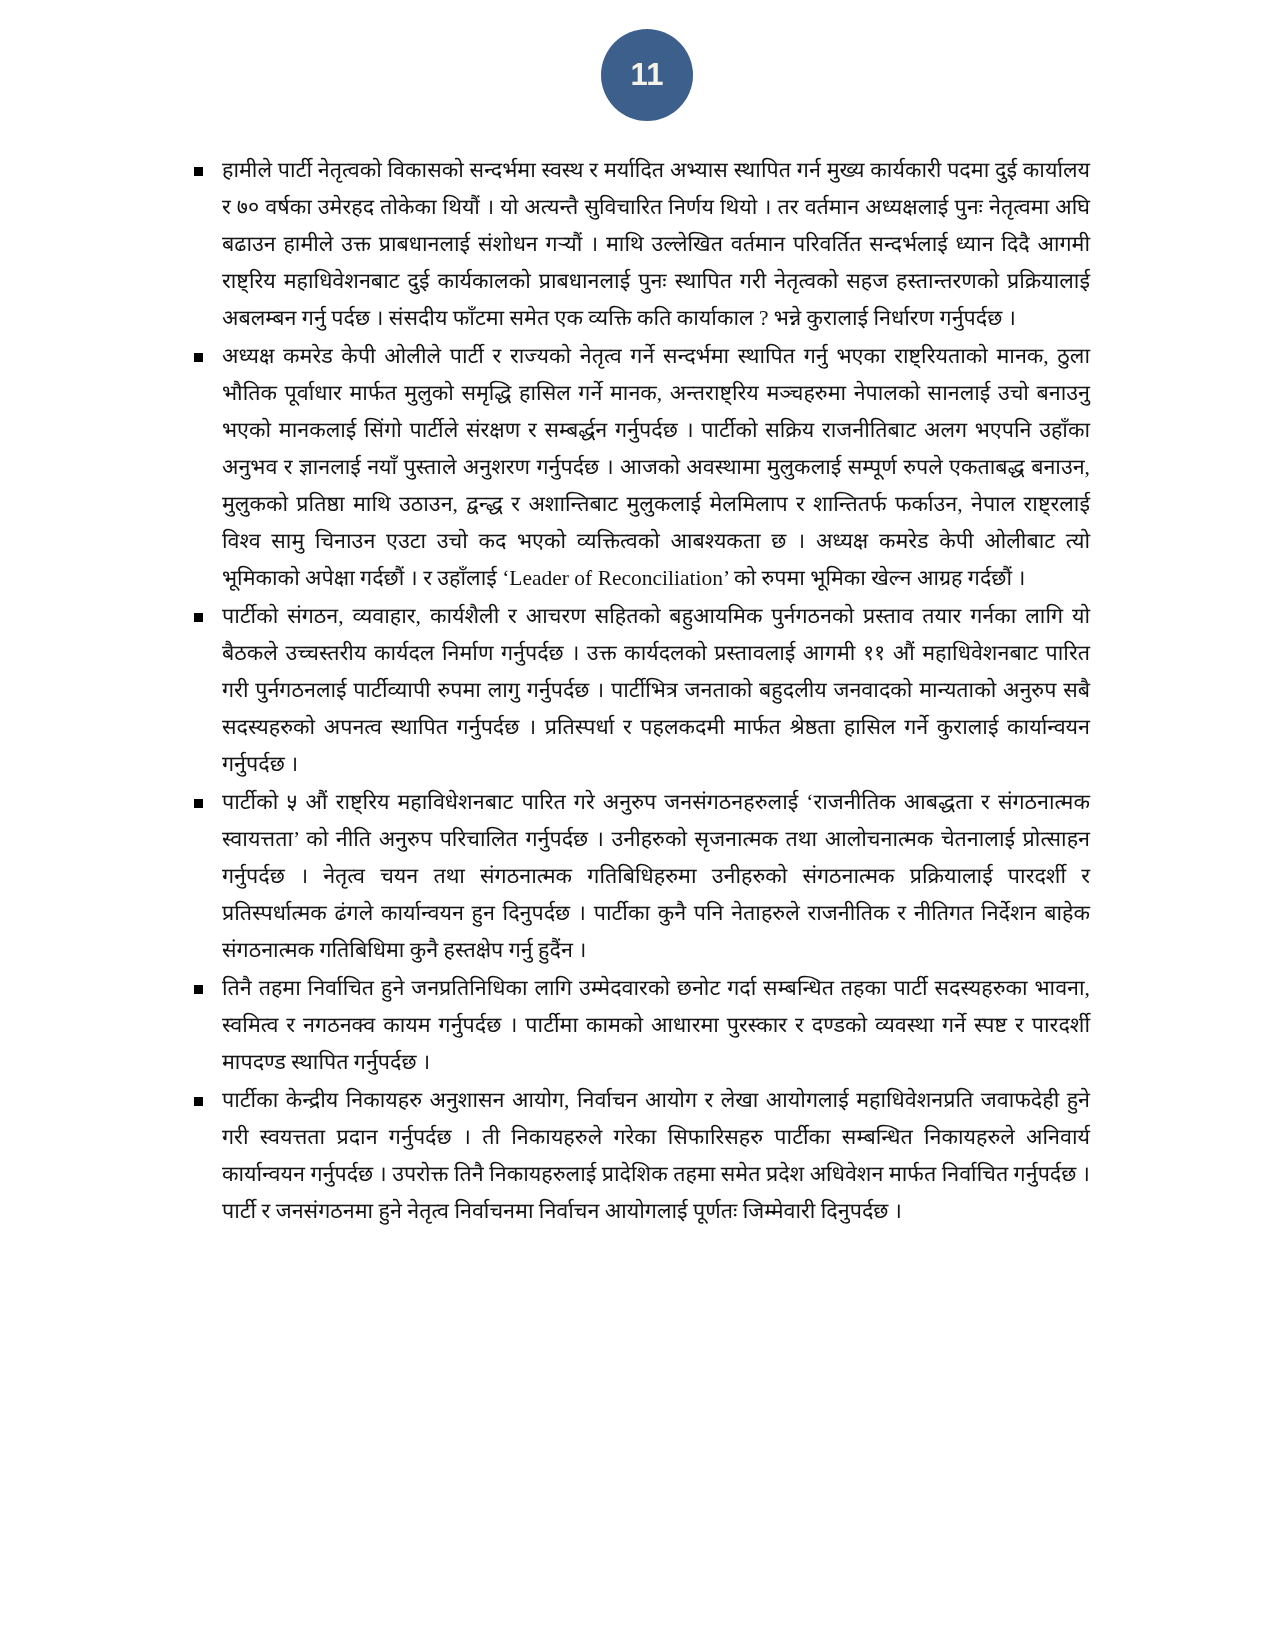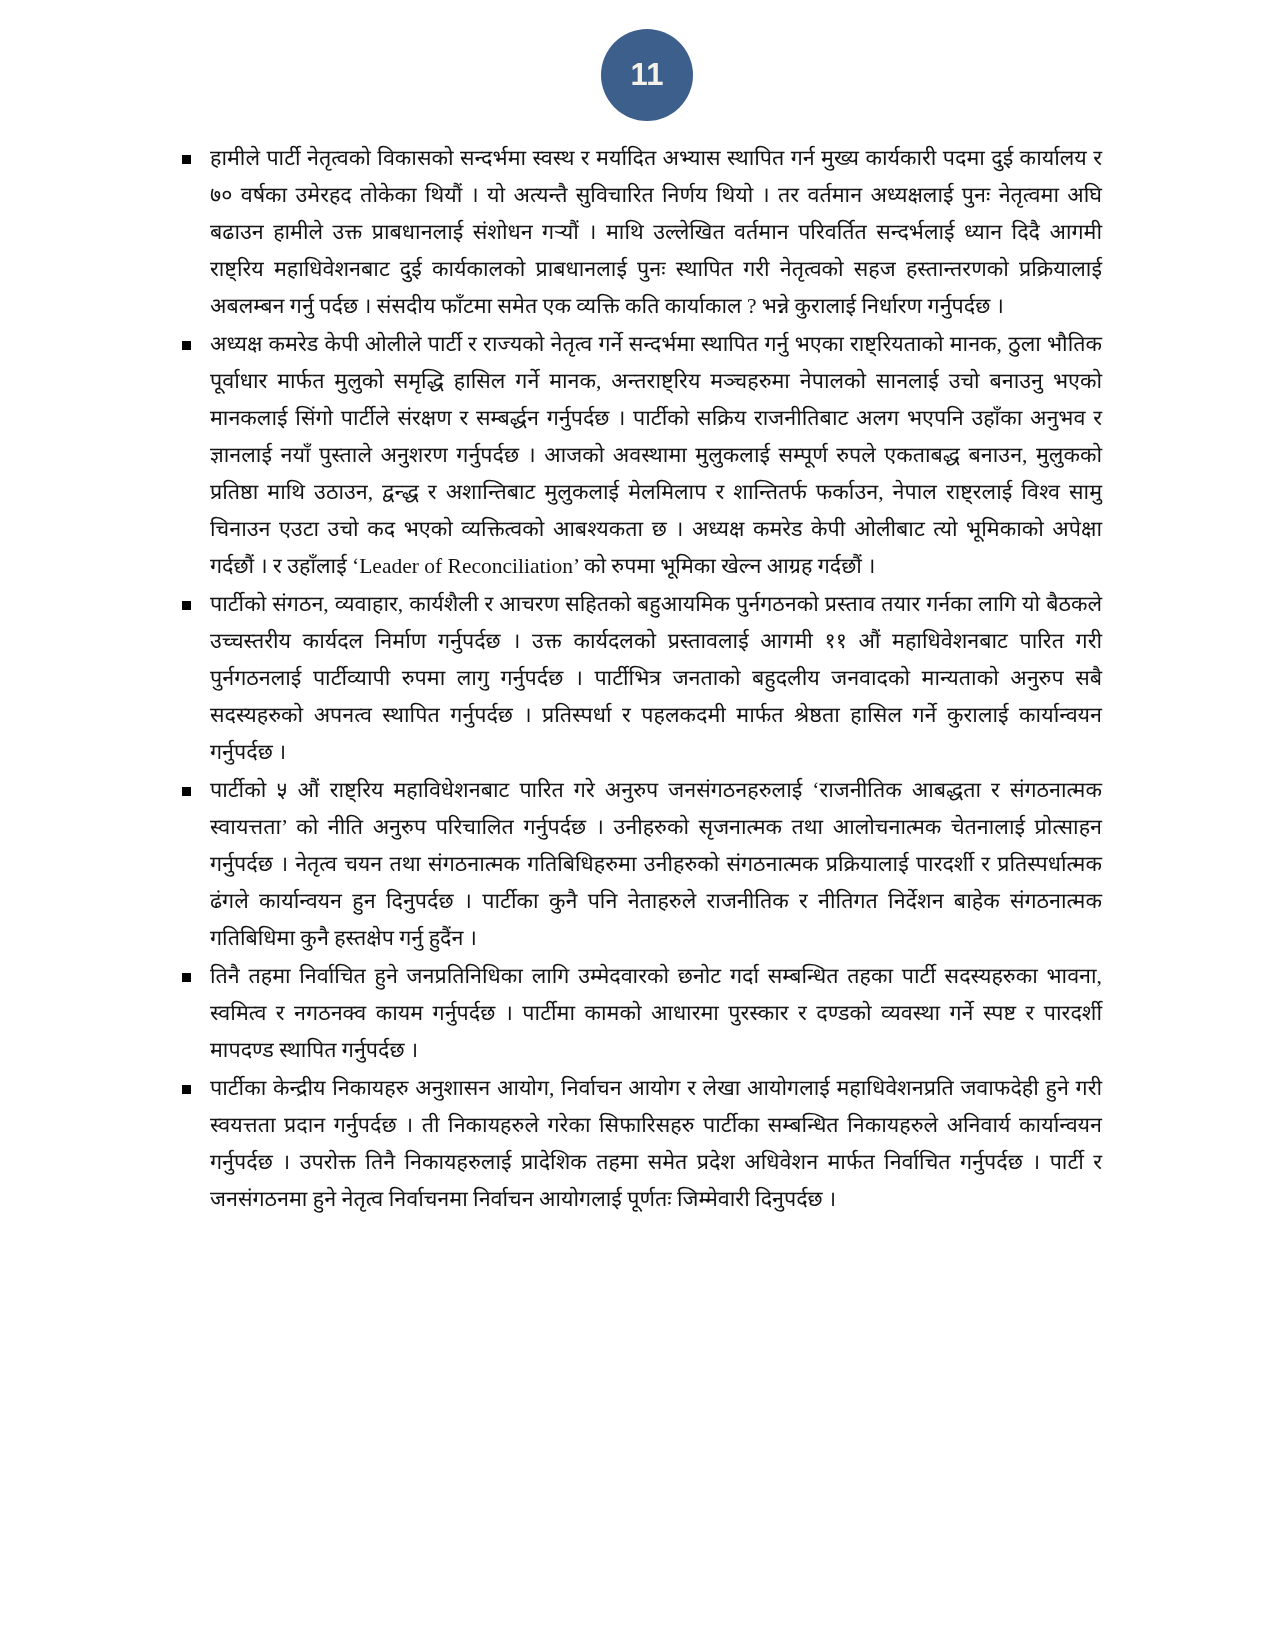--- a/index.html
+++ b/index.html
@@ -32,21 +32,21 @@
     font-size: 31px;
   }
   .content {
     position: absolute;
     top: 136px;
     left: 178px;
     width: 928px;
   }
   .bullet-list {
     list-style: none;
-    margin: 4px;
+    margin: 16px;
     padding: 0;
   }
   .bullet-list li {
     display: flex;
     align-items: flex-start;
     gap: 19px;
     margin: 0 0 1px 0;
   }
   .bullet-marker {
     flex: 0 0 auto;

